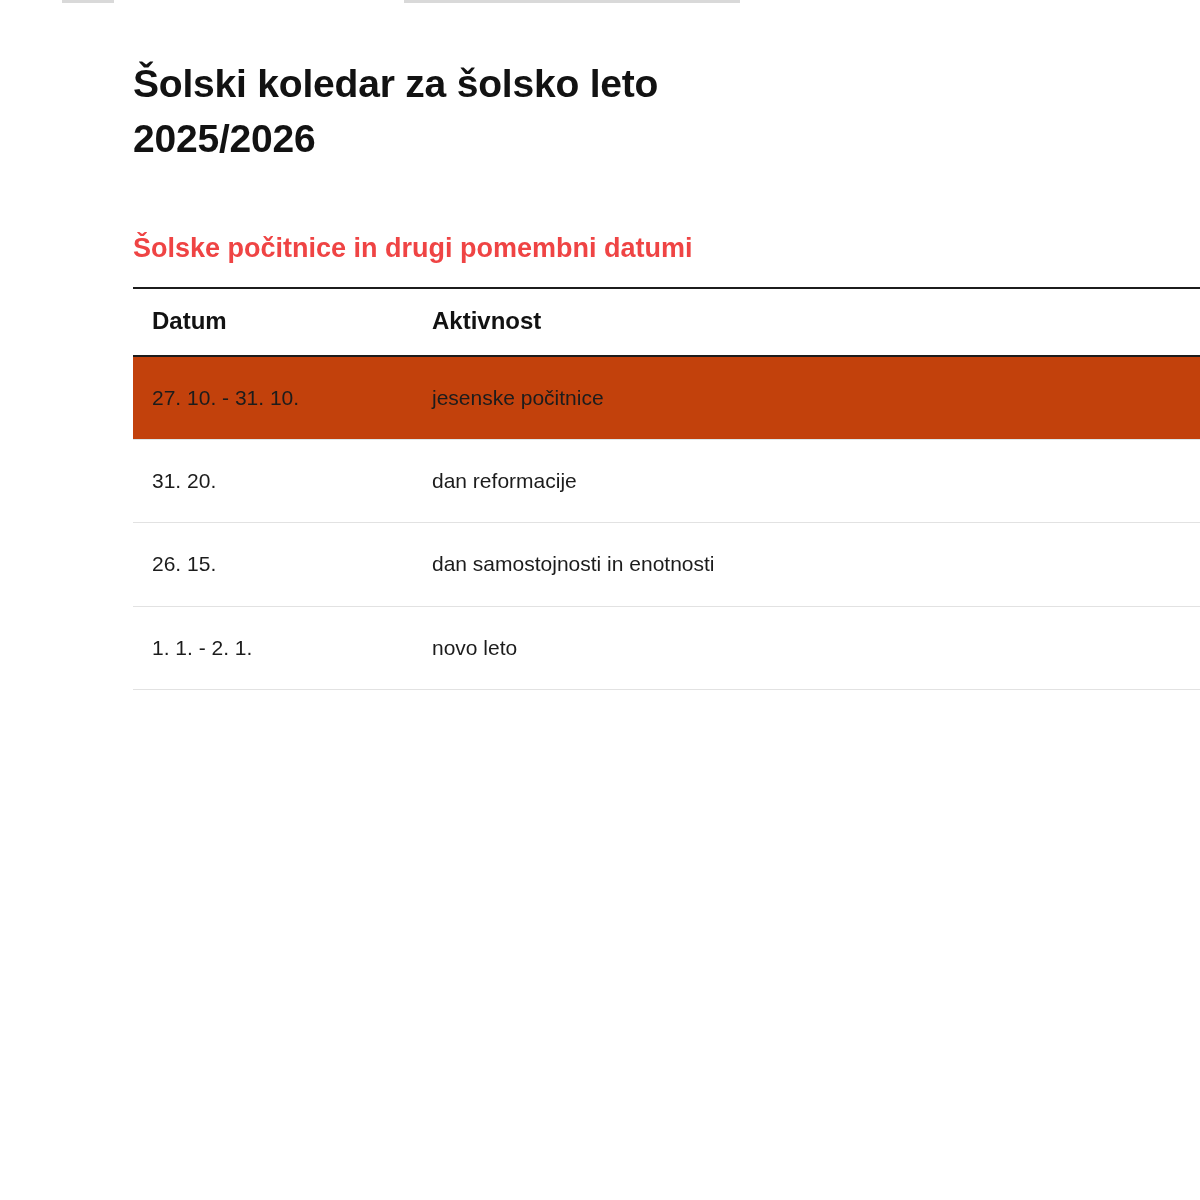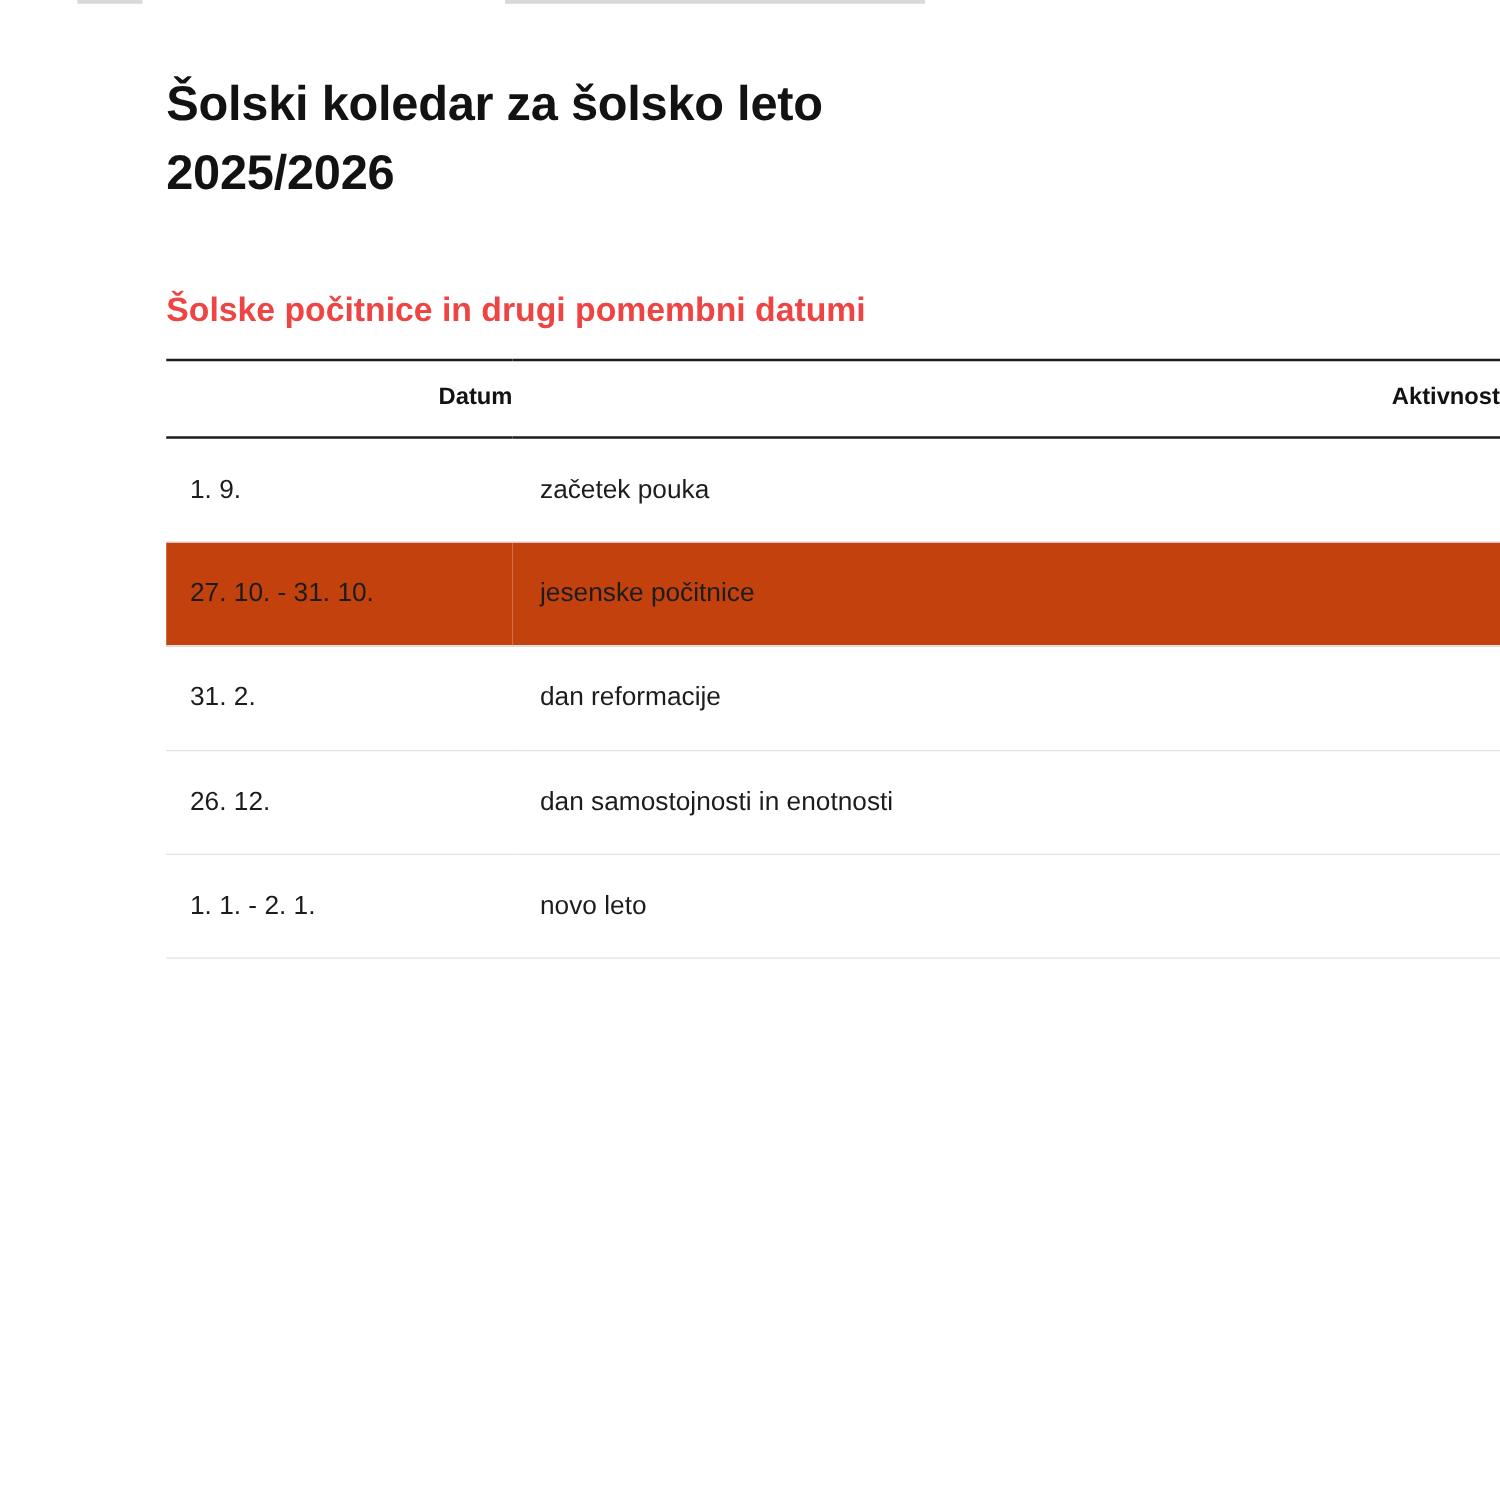--- a/index.html
+++ b/index.html
@@ -70,22 +70,22 @@
   table.cal {
     margin-top: 21px;
     border-collapse: collapse;
     width: 1067px;
     table-layout: fixed;
   }
   table.cal col.c-date { width: 277px; }
   table.cal col.c-act  { width: 790px; }
 
   table.cal thead th {
-    text-align: right;
-    font-size: 19px;
+    text-align: left;
+    font-size: 24px;
     font-weight: bold;
     color: #121212;
     padding: 18px 0 20px 19px;
     border-top: 2px solid #1c1c1c;
     border-bottom: 2px solid #1c1c1c;
     background: #ffffff;
   }
   table.cal thead th.act { padding-left: 22px; }
 
   table.cal tbody td {
@@ -126,39 +126,35 @@
         <col class="c-act">
       </colgroup>
       <thead>
         <tr>
           <th class="date">Datum</th>
           <th class="act">Aktivnost</th>
         </tr>
       </thead>
       <tbody>
 
-        <tr>
-          <td class="date">1. 9.</td>
-          <td class="act">začetek pouka</td>
-        </tr>
 
         <tr class="hl">
           <td class="date">27. 10. -  31. 10.</td>
           <td class="act">jesenske počitnice</td>
         </tr>
 
         <tr>
-          <td class="date">31. 2.</td>
+          <td class="date">31. 20.</td>
           <td class="act">dan reformacije</td>
         </tr>
 
 
 
         <tr>
-          <td class="date">26. 12.</td>
+          <td class="date">26. 15.</td>
           <td class="act">dan samostojnosti in enotnosti</td>
         </tr>
 
 
         <tr>
           <td class="date">1. 1. - 2. 1.</td>
           <td class="act">novo leto</td>
         </tr>
 
 

